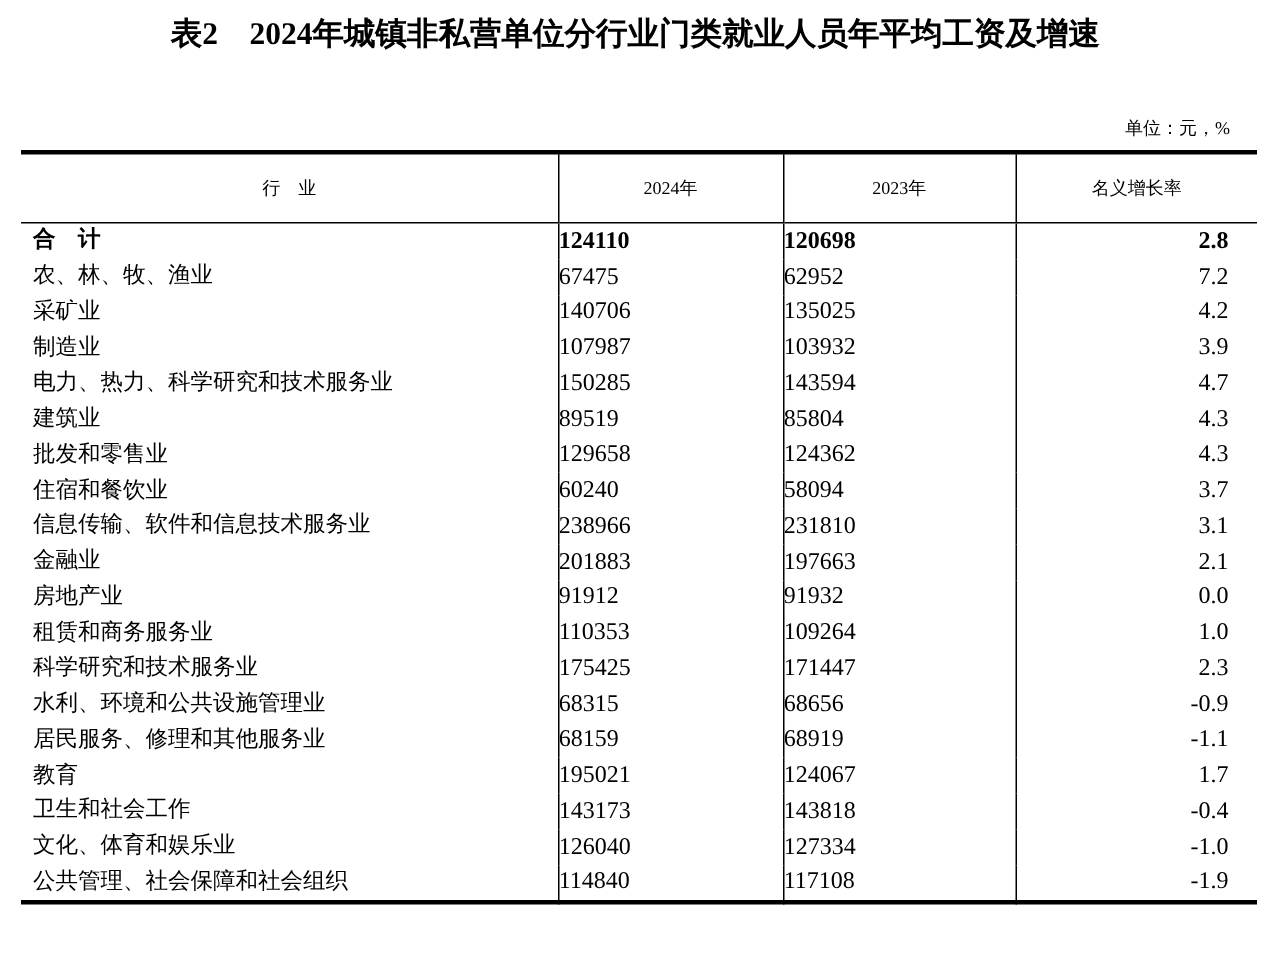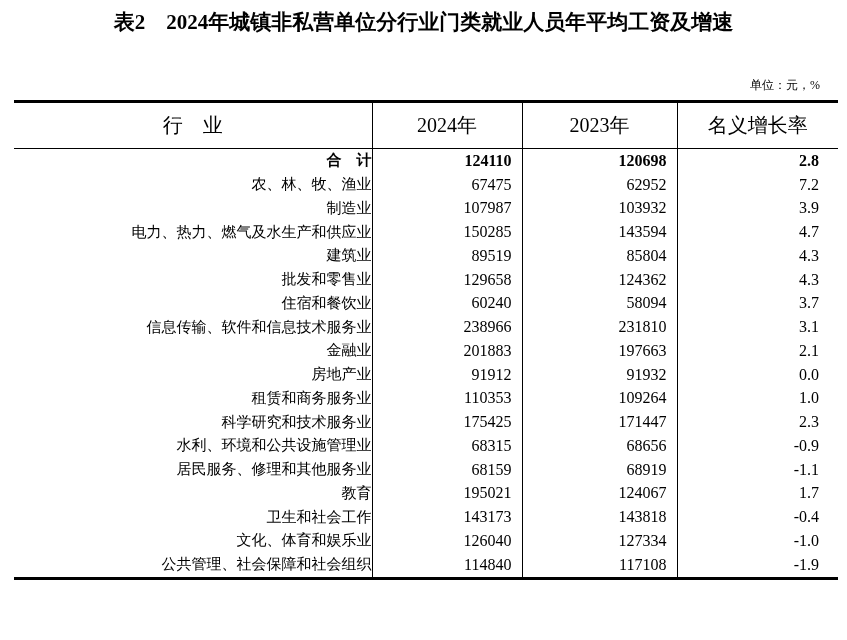--- a/index.html
+++ b/index.html
@@ -42,46 +42,46 @@
     border-top: 3px solid #000;
     border-bottom: 3px solid #000;
   }
   .wage-table col.c1 { width: 358px; }
   .wage-table col.c2 { width: 150px; }
   .wage-table col.c3 { width: 155px; }
   .wage-table col.c4 { width: 161px; }
   .wage-table th {
     height: 45px;
     font-weight: normal;
-    font-size: 20px;
+    font-size: 12px;
     text-align: center;
     vertical-align: middle;
     border-bottom: 1px solid #000;
     padding: 0;
   }
   .wage-table th + th,
   .wage-table td + td {
     border-left: 1px solid #000;
   }
   .wage-table td {
     height: 23.75px;
     font-size: 16px;
     line-height: 1;
     padding: 0;
     vertical-align: middle;
     white-space: nowrap;
     overflow: hidden;
   }
   .wage-table td.td-industry {
     font-size: 15px;
-    text-align: right;
+    text-align: left;
     padding-left: 8px;
   }
   .wage-table td.td-num {
-    text-align: right;
+    text-align: left;
     padding-right: 10px;
     margin-left: 48px;
   }
   .wage-table td.td-growth {
     text-align: right;
     padding-right: 19px;
   }
   .wage-table tr.row-bold td {
     font-weight: bold;
   }
@@ -117,27 +117,33 @@
           <td class="td-num">120698</td>
           <td class="td-growth">2.8</td>
         </tr>
         <tr>
           <td class="td-industry">农、林、牧、渔业</td>
           <td class="td-num">67475</td>
           <td class="td-num">62952</td>
           <td class="td-growth">7.2</td>
         </tr>
         <tr>
+          <td class="td-industry">采矿业</td>
+          <td class="td-num">140706</td>
+          <td class="td-num">135025</td>
+          <td class="td-growth">4.2</td>
+        </tr>
+        <tr>
           <td class="td-industry">制造业</td>
           <td class="td-num">107987</td>
           <td class="td-num">103932</td>
           <td class="td-growth">3.9</td>
         </tr>
         <tr>
-          <td class="td-industry">电力、热力、燃气及水生产和供应业</td>
+          <td class="td-industry">电力、热力、科学研究和技术服务业</td>
           <td class="td-num">150285</td>
           <td class="td-num">143594</td>
           <td class="td-growth">4.7</td>
         </tr>
         <tr>
           <td class="td-industry">建筑业</td>
           <td class="td-num">89519</td>
           <td class="td-num">85804</td>
           <td class="td-growth">4.3</td>
         </tr>

